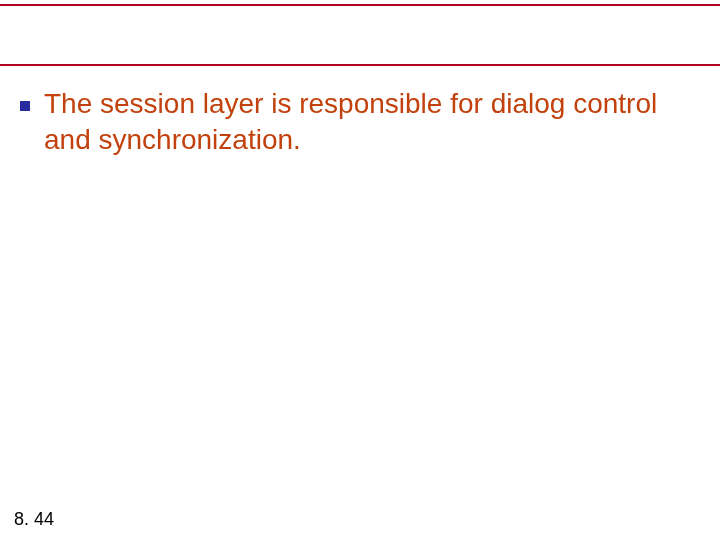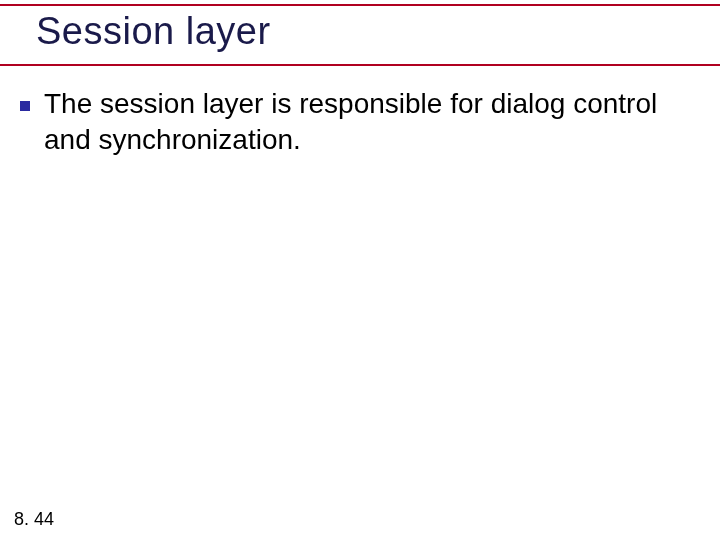--- a/index.html
+++ b/index.html
@@ -63,40 +63,37 @@
       flex: 0 0 auto;
       width: 10px;
       height: 10px;
       background: #2a2aa0;
       margin-top: 15px;
       margin-right: 14px;
     }
     .bullet-text {
       font-size: 28px;
       line-height: 1.28;
-      color: #000000;
+      color: #c2410c;
       font-weight: 400;
     }
     .slide-number {
       position: absolute;
       left: 14px;
       bottom: 10px;
       font-size: 18px;
       color: #000;
     }
   </style>
 </head>
 <body>
 
 <div class="slide">
   <div class="rule-top"></div>
 
-  <div class="title-wrap">
-    <h1 class="title">Session layer</h1>
-  </div>
 
   <div class="rule-under-title"></div>
 
   <div class="body-area">
     <div class="bullet-row">
       <span class="bullet-icon"></span>
       <span class="bullet-text">The session layer is responsible for dialog control and synchronization.</span>
     </div>
   </div>
 

